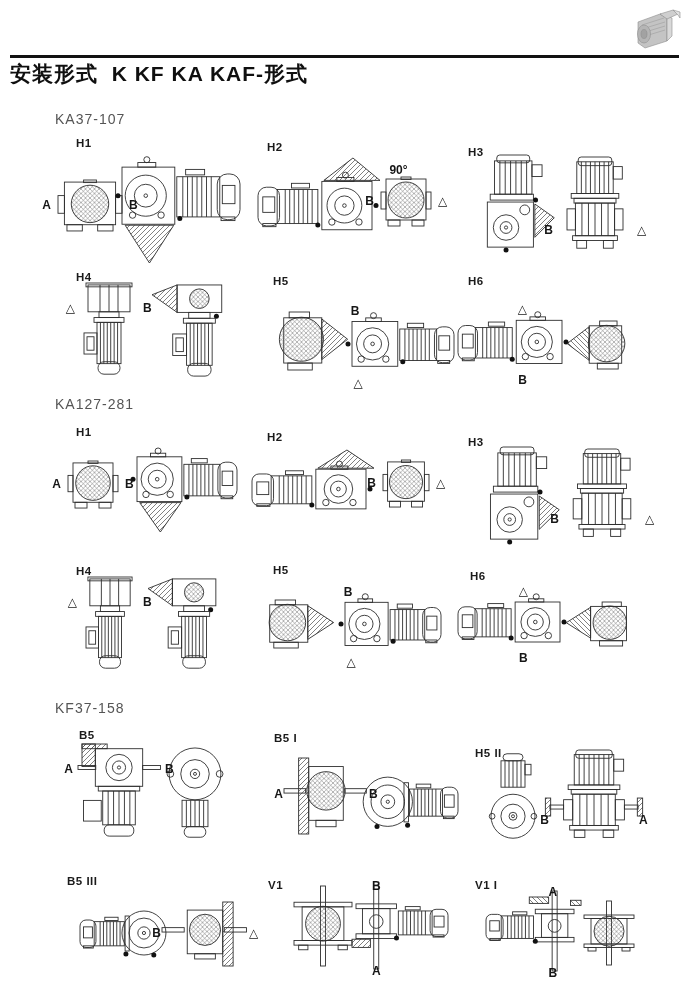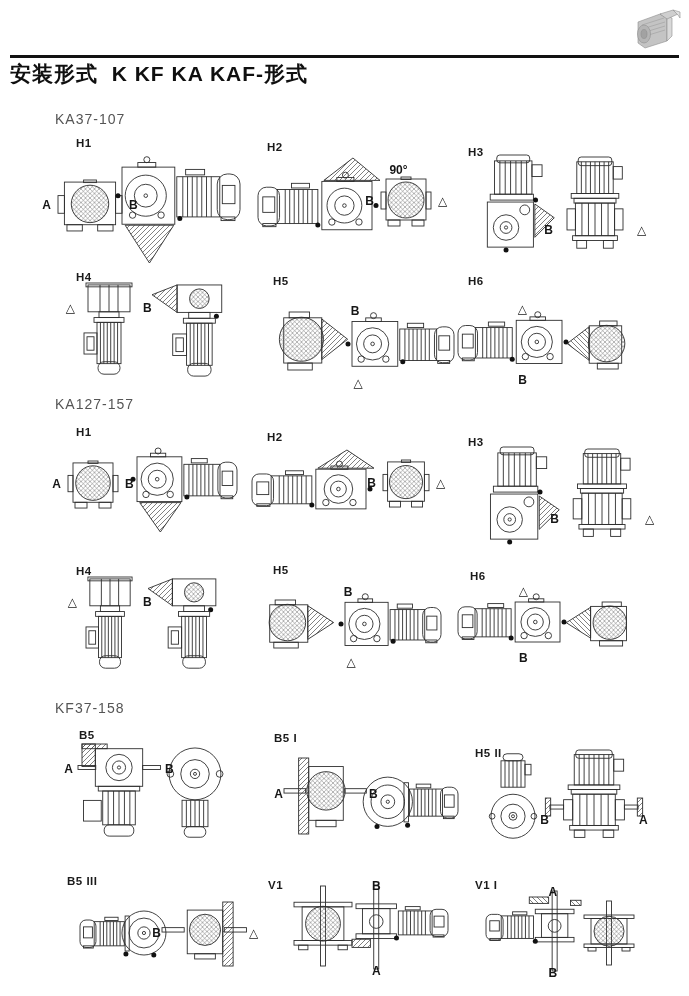--- a/index.html
+++ b/index.html
@@ -717,21 +717,21 @@
       <div class="ann" style="left: 637px; top: 224.04px; position: absolute;">△</div>
       <div class="cell-label" style="left: 76px; top: 271px;">H4</div>
       <div class="ann end" style="left: 75px; top: 302.04px; position: absolute;">△</div>
       <div class="ann" style="left: 143px; top: 302.04px; position: absolute;">B</div>
       <div class="cell-label" style="left: 273px; top: 275px;">H5</div>
       <div class="ann mid" style="left: 355px; top: 305px; position: absolute;">B</div>
       <div class="ann mid" style="left: 358px; top: 377px; position: absolute;">△</div>
       <div class="cell-label" style="left: 468px; top: 275px;">H6</div>
       <div class="ann mid" style="left: 522.48px; top: 303px; position: absolute;">△</div>
       <div class="ann mid" style="left: 522.48px; top: 374px; position: absolute;">B</div>
-      <div class="sec-title" style="left: 55px; top: 396px;">KA127-157</div>
+      <div class="sec-title" style="left: 55px; top: 396px;">KA127-281</div>
       <div class="cell-label" style="left: 76px; top: 426px;">H1</div>
       <div class="ann end" style="left: 61px; top: 478.12px; position: absolute;">A</div>
       <div class="ann" style="left: 125px; top: 478.12px; position: absolute;">B</div>
       <div class="cell-label" style="left: 267px; top: 431px;">H2</div>
       <div class="ann end" style="left: 376px; top: 477.12px; position: absolute;">B</div>
       <div class="ann" style="left: 436px; top: 477.12px; position: absolute;">△</div>
       <div class="cell-label" style="left: 468px; top: 436px;">H3</div>
       <div class="ann end" style="left: 559px; top: 513.08px; position: absolute;">B</div>
       <div class="ann" style="left: 645px; top: 513.08px; position: absolute;">△</div>
       <div class="cell-label" style="left: 76px; top: 565px;">H4</div>

